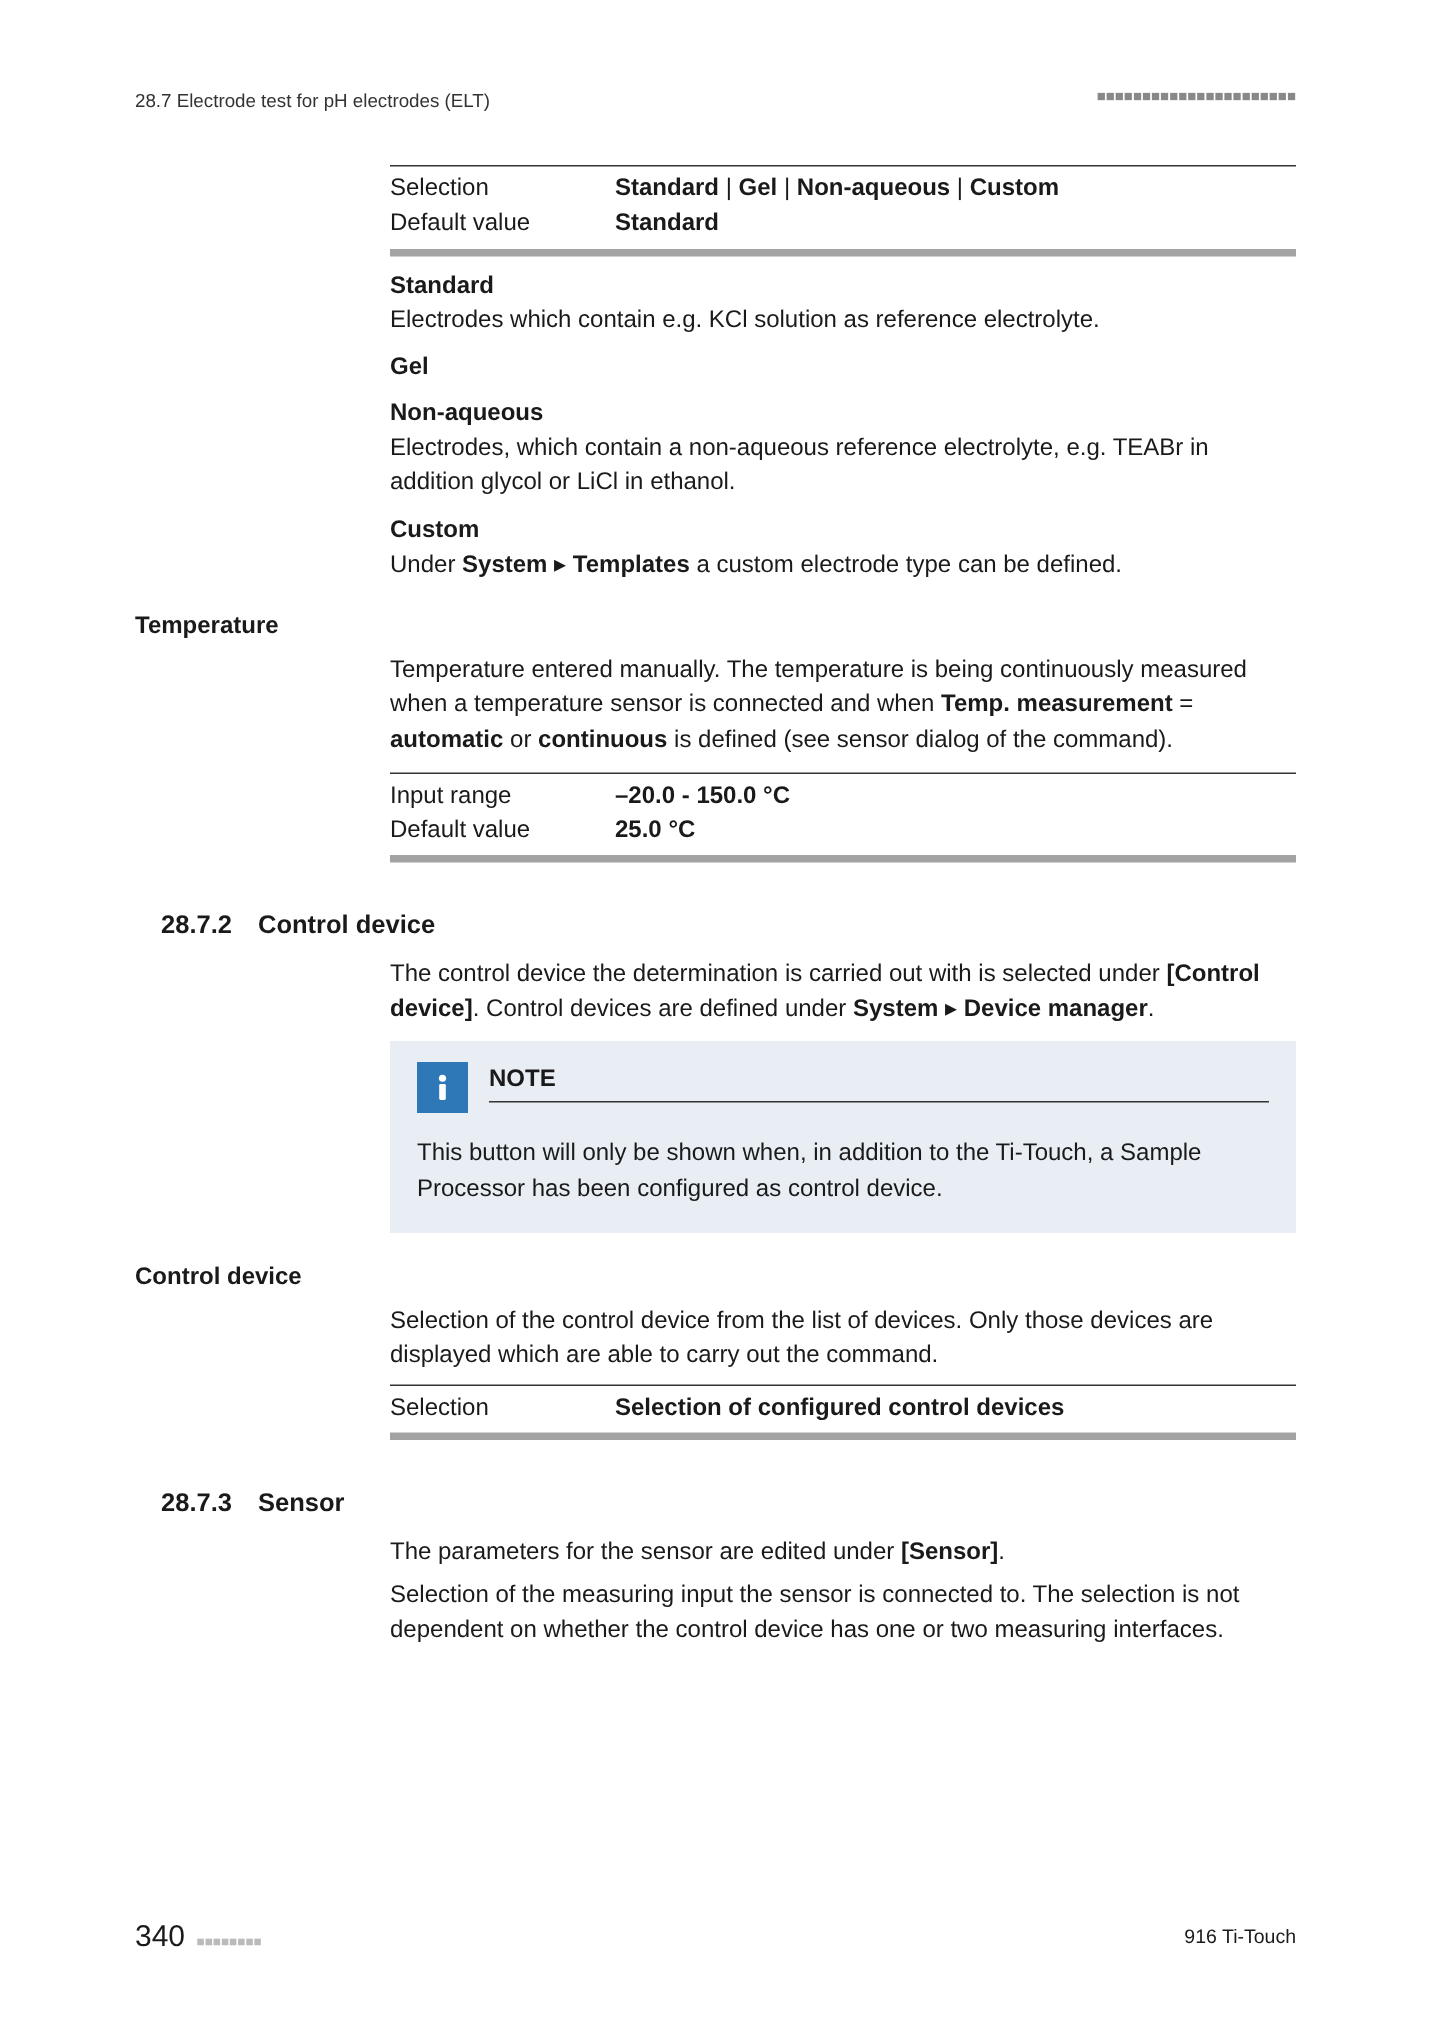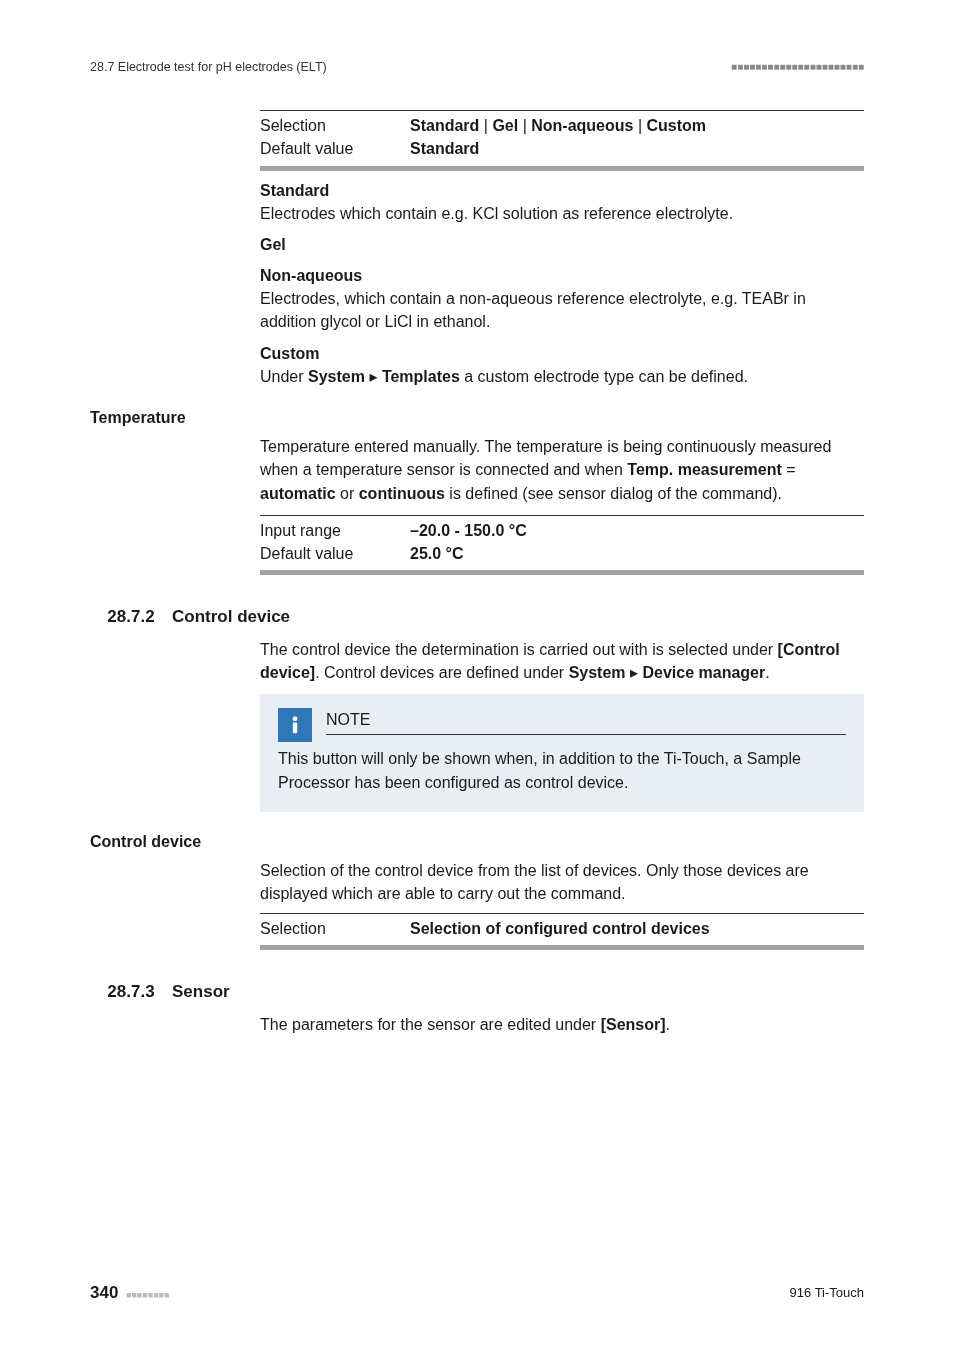--- a/index.html
+++ b/index.html
@@ -10,21 +10,20 @@
     width: 954px;
     height: 1350px;
     position: relative;
     padding: 58px 90px 50px 90px;
     font-size: 16px;
     line-height: 1.45;
   }
   .page-header {
     display: flex;
     justify-content: space-between;
-    align-items: center;
     font-size: 12.5px;
     color: #333;
     margin-bottom: 34px;
   }
   .header-squares { letter-spacing: 0; font-size: 10px; color: #888; white-space: nowrap; }
   .content { padding-left: 0; }
 
   .def-group { margin-left: 170px; }
   .def-table {
     border-top: 1px solid #333;
@@ -58,34 +57,34 @@
   .note-head-row { display:flex; align-items:flex-start; }
   .note-icon {
     width: 34px; height: 34px;
     background: #2f78b7;
     display: flex; align-items:center; justify-content:center;
     margin-right: 14px;
   }
   .note-icon svg { width: 22px; height: 22px; }
   .note-title-wrap { flex:1; padding-top: 0; }
   .note-title {
-    font-weight: 400;
+    font-weight: 700;
     border-bottom: 1px solid #333;
     padding-bottom: 3px;
     margin-bottom: 12px;
   }
-  .note-body { margin-left: 0; margin-top: 0; }
+  .note-body { margin-left: 0; margin-top: 10px; }
 
   .page-footer {
     position: absolute;
     left: 90px; right: 90px; bottom: 44px;
     display: flex; justify-content: space-between; align-items: center;
     font-size: 13px;
   }
-  .pn { font-weight: 700; font-size: 17px; }
+  .pn { font-weight: 400; font-size: 20px; }
   .foot-squares { font-size: 9px; color: #bbb; letter-spacing: 0; margin-left: 4px;}
 
   .arrow { font-family: Arial, sans-serif; }
 </style>
 </head>
 <body>
 
 <div class="page-header">
   <div>28.7 Electrode test for pH electrodes (ELT)</div>
   <div class="header-squares">■■■■■■■■■■■■■■■■■■■■■■</div>
@@ -180,20 +179,21 @@
   </div>
 
   <div class="sec-num-row">
     <div class="sec-num">28.7.3</div>
     <div class="sec-title">Sensor</div>
   </div>
   <div class="field-body" style="margin-top:2px;">
     <span>The parameters for the sensor are edited under </span><span class="bold">[Sensor]</span><span>.</span>
   </div>
 
+  <div class="field-body">Selection of the measuring input the sensor is connected to. The selection is not dependent on whether the control device has one or two measuring interfaces.</div>
 
 </div>
 
 <div class="page-footer">
   <div>
     <span class="pn">340</span>
     <span class="foot-squares">■■■■■■■■</span>
   </div>
   <div>916 Ti-Touch</div>
 </div>

